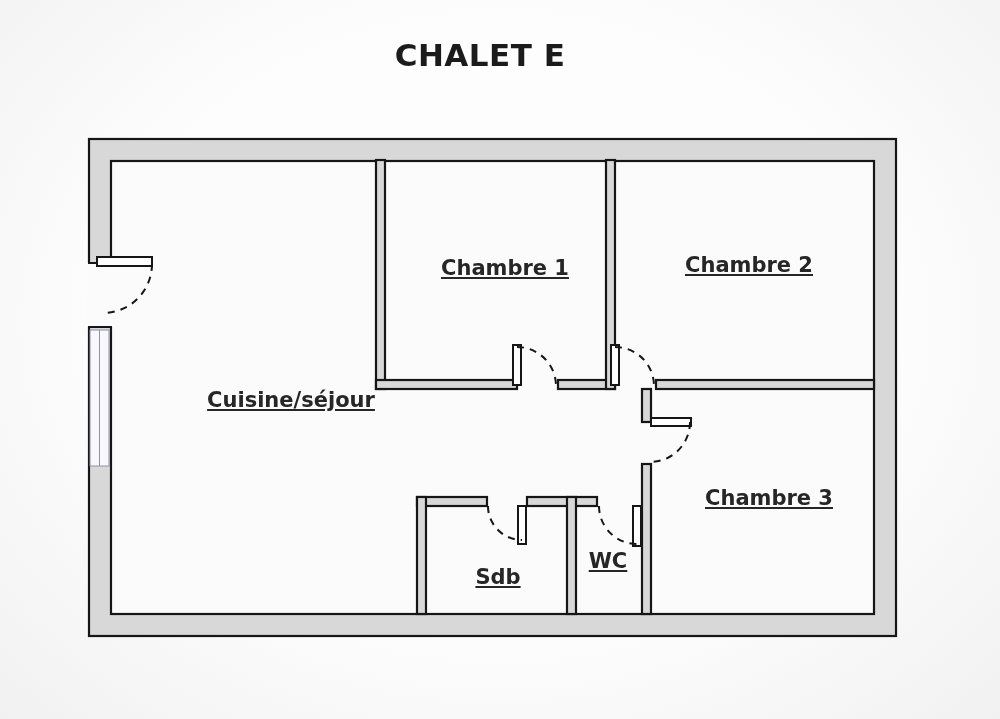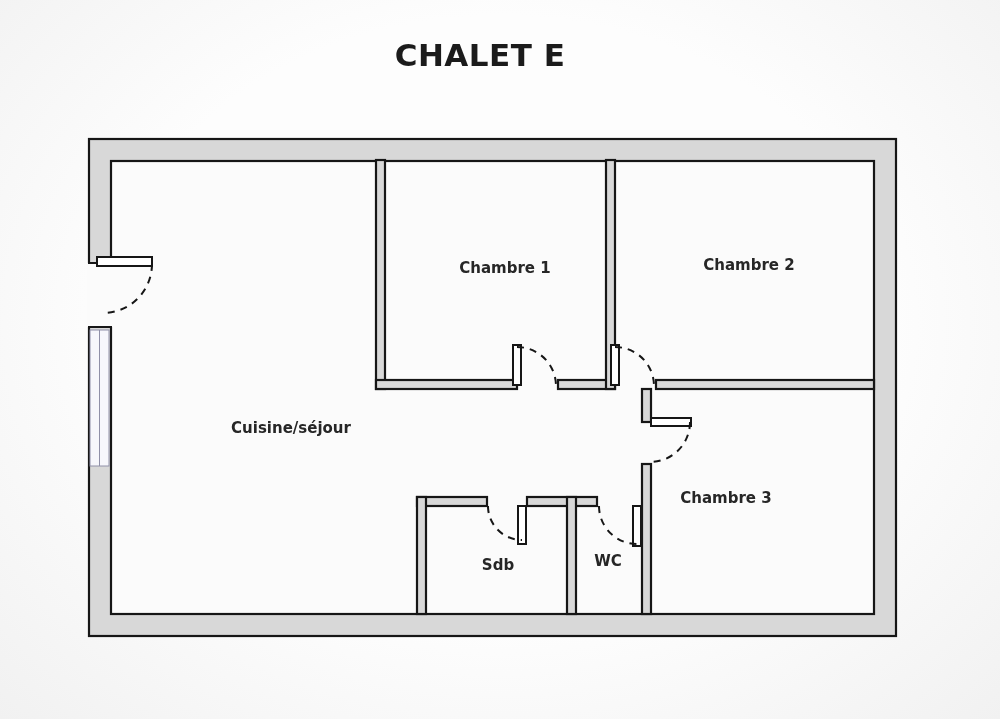--- a/index.html
+++ b/index.html
@@ -24,22 +24,23 @@
   .wall   { fill: #d8d8d8; stroke: #161616; stroke-width: 2.2; }
   .floor  { fill: #fbfbfb; stroke: #161616; stroke-width: 2.2; }
   .gap    { fill: #fbfbfb; stroke: none; }
   .jamb   { stroke: #161616; stroke-width: 2; }
   .leaf   { fill: #ffffff; stroke: #161616; stroke-width: 2; }
   .arc    { fill: none; stroke: #161616; stroke-width: 2; stroke-dasharray: 7 6; }
   .window-frame { fill: #f7f7fc; stroke: #9090a8; stroke-width: 1; }
   .window-line  { stroke: #9090a8; stroke-width: 1; }
   .room-label {
     position: absolute; transform: translate(-50%, -50%);
-    font-size: 15px; font-weight: 700; color: #262626;
+    font-size: 21px; font-weight: 700; color: #262626;
     white-space: nowrap;
+    text-decoration: underline;
   }
 </style>
 </head>
 <body>
 
 <div class="canvas">
 
   <div class="plan-title">CHALET E</div>
 
   <svg class="plan" width="1000" height="719" viewBox="0 0 1000 719">
@@ -98,18 +99,18 @@
     </g>
 
     <g>
       <rect class="leaf" x="633" y="506" width="8" height="40"></rect>
       <path class="arc" d="M 599 506 A 38 38 0 0 0 637 544"></path>
     </g>
   </svg>
 
   <span class="room-label" style="left:505px; top:268px;">Chambre 1</span>
   <span class="room-label" style="left:749px; top:265px;text-align:right;">Chambre 2</span>
-  <span class="room-label" style="left:291px; top:428px;">Cuisine/séjour</span>
-  <span class="room-label" style="left:726px; top:498px;">Chambre 3</span>
-  <span class="room-label" style="left:498px; top:565px;">Sdb</span>
+  <span class="room-label" style="left:291px; top:400px;">Cuisine/séjour</span>
+  <span class="room-label" style="left:769px; top:498px;">Chambre 3</span>
+  <span class="room-label" style="left:498px; top:577px;">Sdb</span>
   <span class="room-label" style="left:608px; top:561px;">WC</span>
 
 </div>
 
 </body></html>

